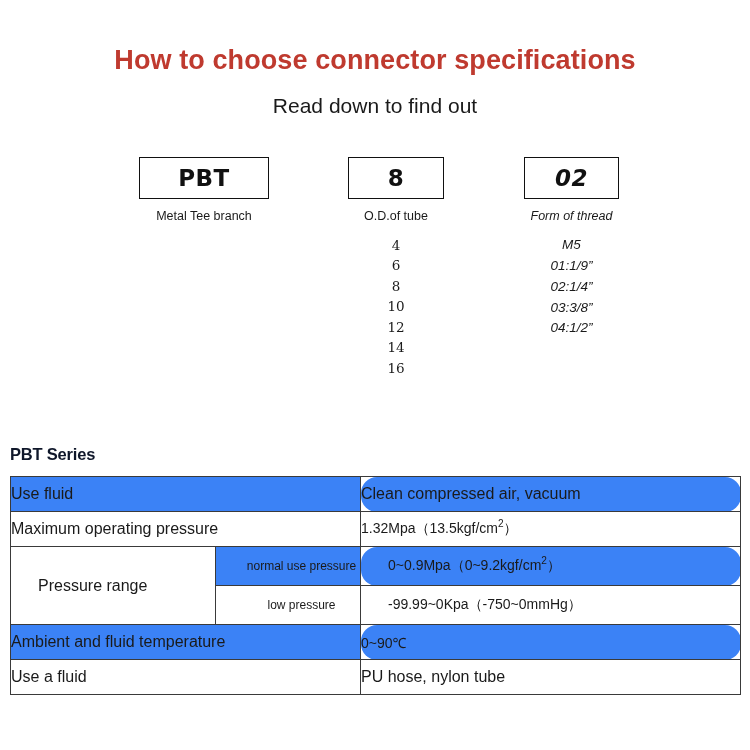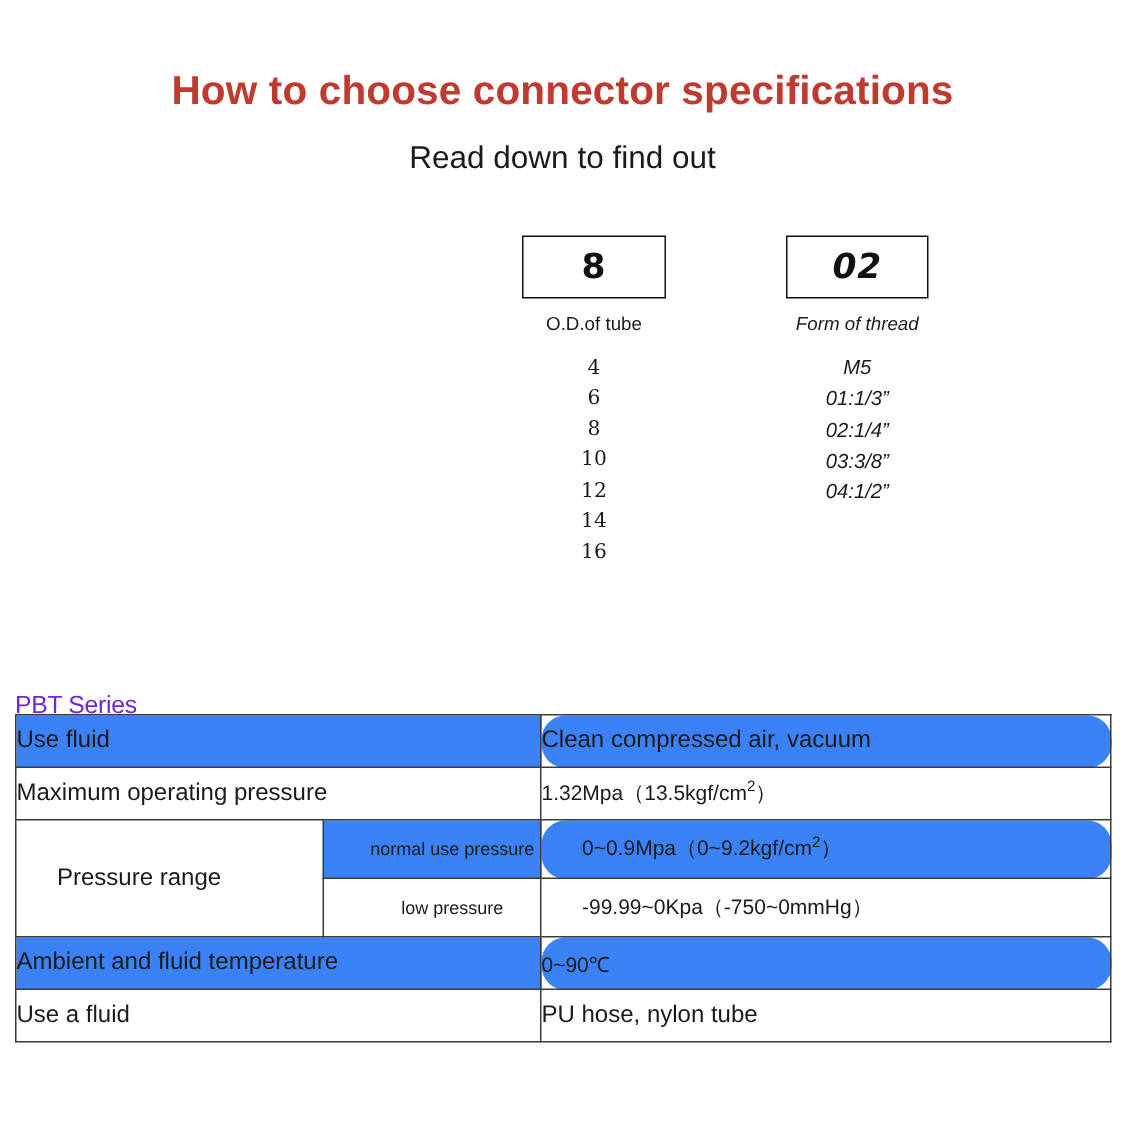--- a/index.html
+++ b/index.html
@@ -85,24 +85,24 @@
     font-family: "Liberation Sans", sans-serif;
     font-size: 13.5px;
     line-height: 1.55;
   }
   .code-options div { white-space: nowrap; }
 
   
   .series-heading {
     position: absolute;
     left: 10px;
-    top: 461px;
+    top: 445px;
     font-size: 16.5px;
-    font-weight: 400;
-    color: #6d28d9;
+    font-weight: 700;
+    color: #0f172a;
     letter-spacing: -0.2px;
   }
 
   
   .spec-table {
     position: absolute;
     left: 10px;
     top: 476px;
     width: 730px;
     border-collapse: collapse;
@@ -147,20 +147,26 @@
 </head>
 <body>
 
 <div class="header">
   <h1 class="main-title">How to choose connector specifications</h1>
   <h2 class="sub-title">Read down to find out</h2>
 </div>
 
 <div class="code-section">
 
+  <div class="code-col c1">
+    <div class="code-box">
+      <span class="code-box-text">PBT</span>
+    </div>
+    <div class="code-label">Metal Tee branch</div>
+  </div>
 
   <div class="code-col c2">
     <div class="code-box">
       <span class="code-box-text">8</span>
     </div>
     <div class="code-label">O.D.of tube</div>
     <div class="code-options">
       <div>4</div>
       <div>6</div>
       <div>8</div>
@@ -171,21 +177,21 @@
     </div>
   </div>
 
   <div class="code-col c3">
     <div class="code-box">
       <span class="code-box-text">02</span>
     </div>
     <div class="code-label">Form of thread</div>
     <div class="code-options thread">
       <div>M5</div>
-      <div>01:1/3”</div>
+      <div>01:1/9”</div>
       <div>02:1/4”</div>
       <div>03:3/8”</div>
       <div>04:1/2”</div>
     </div>
   </div>
 
 </div>
 
 <div class="series-heading">PBT Series</div>
 

